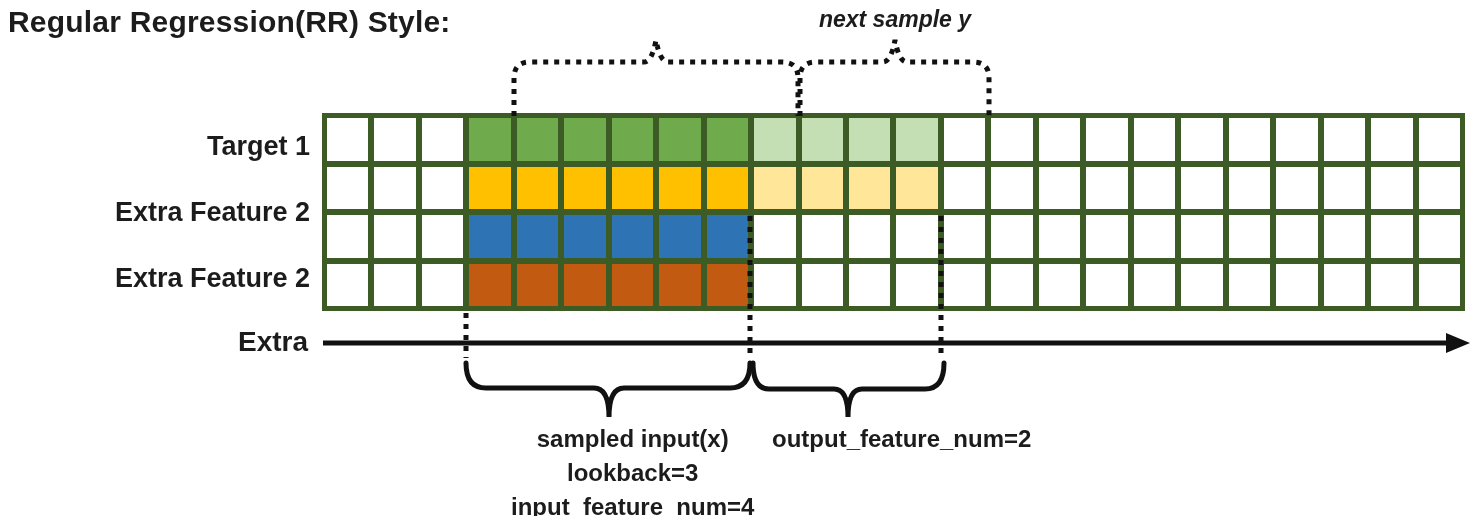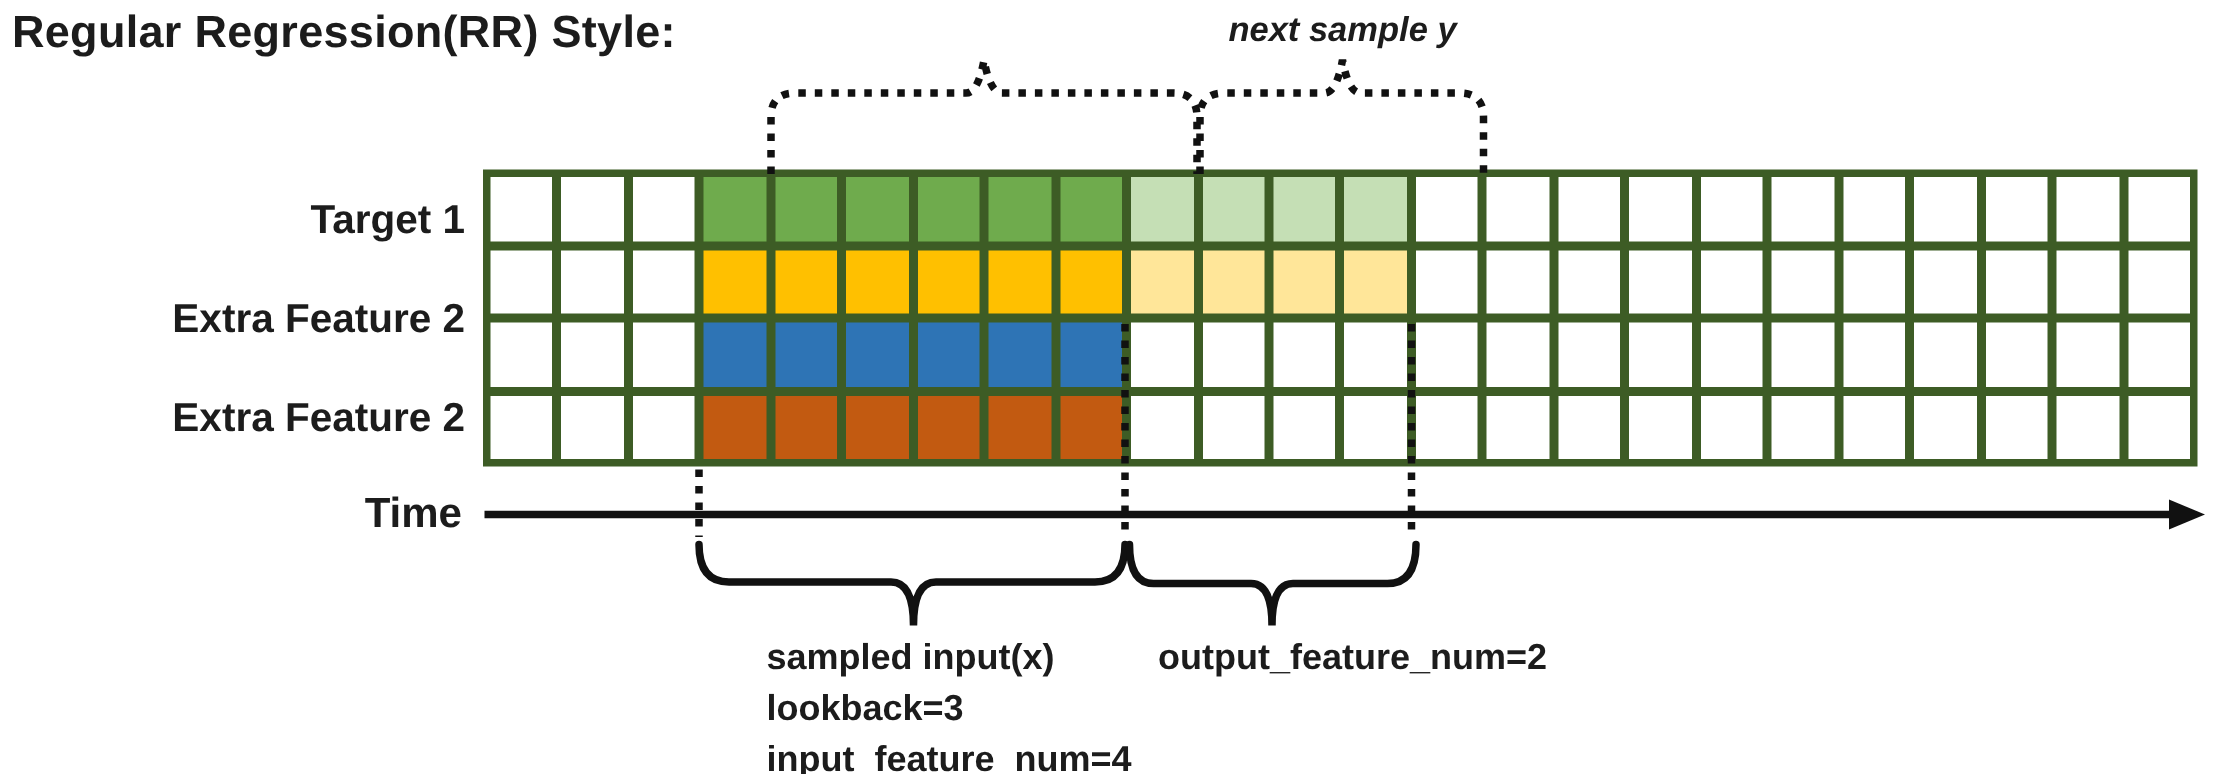--- a/index.html
+++ b/index.html
@@ -35,21 +35,21 @@
   .time-label{
     position:absolute;left:160px;top:326px;width:148px;text-align:right;
     font-size:28px;font-weight:bold;
   }
   .ann{
     position:absolute;top:422px;font-size:24px;font-weight:600;
     line-height:34px;white-space:nowrap;
   }
   .ann.input{left:511px;}
   .ann.output{left:772px;}
-  .ann div{display:block;}
+  .ann div{display:block;text-align:center;}
 </style>
 </head>
 <body>
 
 <div class="canvas" style="color: rgb(28, 28, 28);">
 
   <div class="title">Regular Regression(RR) Style:</div>
 
   <div class="top-label nsy">next sample y</div>
 
@@ -151,21 +151,21 @@
       <div class="cell" style="background: rgb(255, 255, 255);"></div>
       <div class="cell" style="background: rgb(255, 255, 255);"></div>
       <div class="cell" style="background: rgb(255, 255, 255);"></div>
       <div class="cell" style="background: rgb(255, 255, 255);"></div>
       <div class="cell" style="background: rgb(255, 255, 255);"></div>
       <div class="cell" style="background: rgb(255, 255, 255);"></div>
       <div class="cell" style="background: rgb(255, 255, 255);"></div>
       <div class="cell" style="background: rgb(255, 255, 255);"></div>
     </div>
 
-  <div class="time-label">Time</div>
+  <div class="time-label">Extra</div>
 
   <div class="ann input">
     <div>sampled input(x)</div>
     <div>lookback=3</div>
     <div>input_feature_num=4</div>
   </div>
   <div class="ann output">
     <div>output_feature_num=2</div>
   </div>
 

